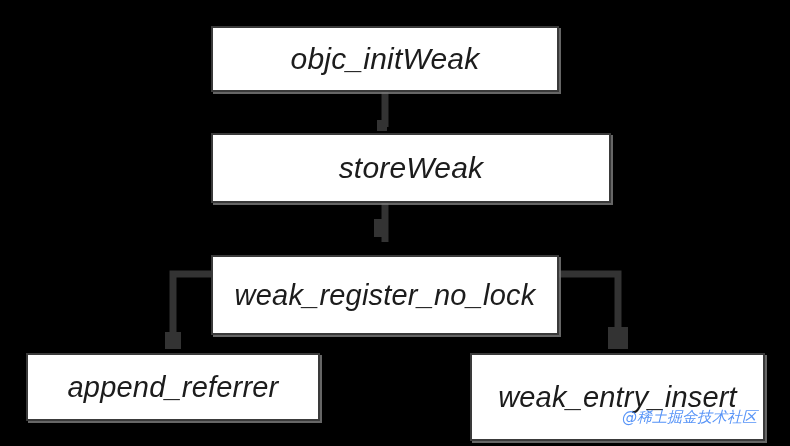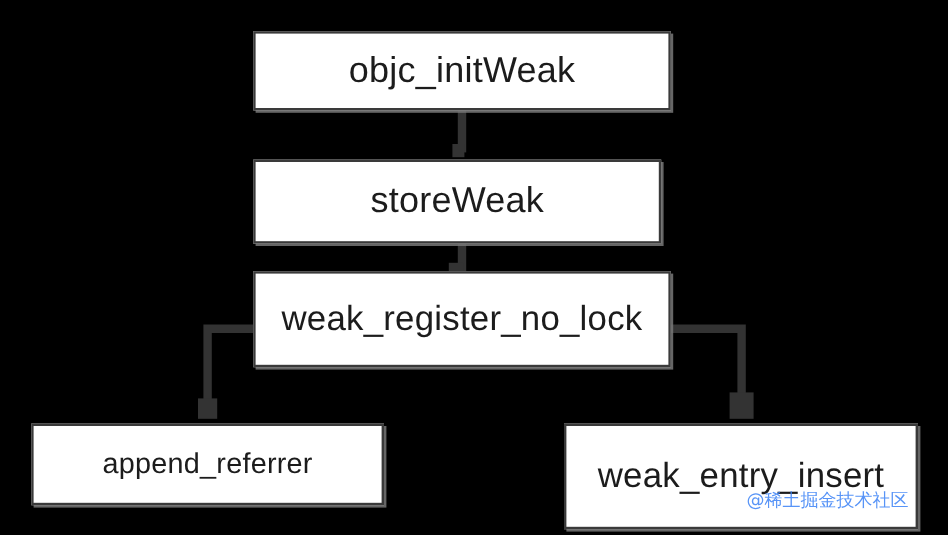--- a/index.html
+++ b/index.html
@@ -11,20 +11,21 @@
     width: 790px;
     height: 446px;
     overflow: hidden;
     font-family: "Liberation Sans", sans-serif;
   }
   #canvas {
     position: relative;
     width: 790px;
     height: 446px;
     background: #000000;
+    font-style: italic;
   }
   #svg-layer {
     position: absolute;
     left: 0;
     top: 0;
     width: 790px;
     height: 446px;
   }
   .node {
     position: absolute;
@@ -42,33 +43,33 @@
     white-space: nowrap;
     letter-spacing: 0.2px;
     line-height: 1;
   }
   #node-objc-initweak {
     left: 211px; top: 26px; width: 348px; height: 66px;
   }
   #node-objc-initweak .node-label { font-size: 30px; }
 
   #node-storeweak {
-    left: 211px; top: 133px; width: 340px; height: 70px;
+    left: 211px; top: 133px; width: 400px; height: 70px;
   }
   #node-storeweak .node-label { font-size: 30px; }
 
   #node-weak-register-no-lock {
-    left: 211px; top: 226px; width: 348px; height: 80px;
+    left: 211px; top: 255px; width: 348px; height: 80px;
   }
   #node-weak-register-no-lock .node-label { font-size: 29px; }
 
   #node-append-referrer {
     left: 26px; top: 353px; width: 294px; height: 68px;
   }
-  #node-append-referrer .node-label { font-size: 24px; }
+  #node-append-referrer .node-label { font-size: 29px; }
 
   #node-weak-entry-insert {
     left: 470px; top: 353px; width: 295px; height: 88px;
   }
   #node-weak-entry-insert .node-label { font-size: 29px; }
 
   #watermark {
     position: absolute;
     left: 622px;
     top: 408px;

